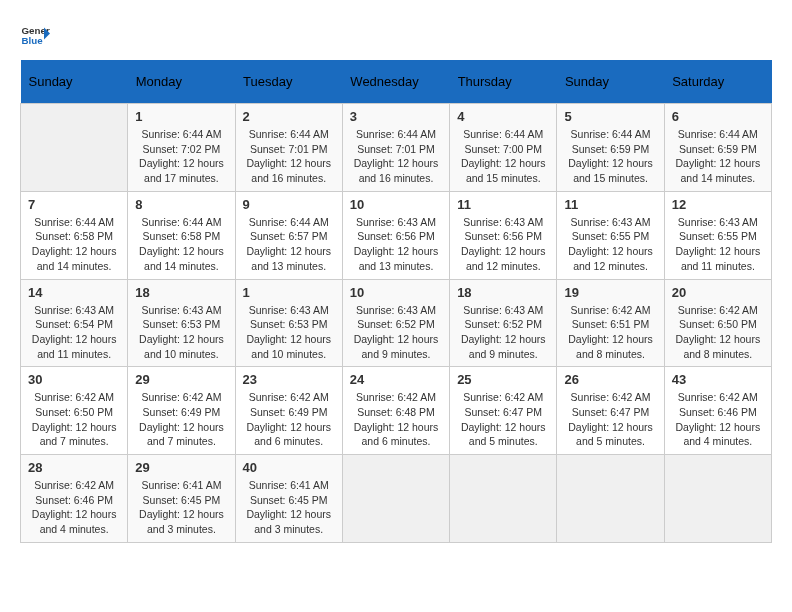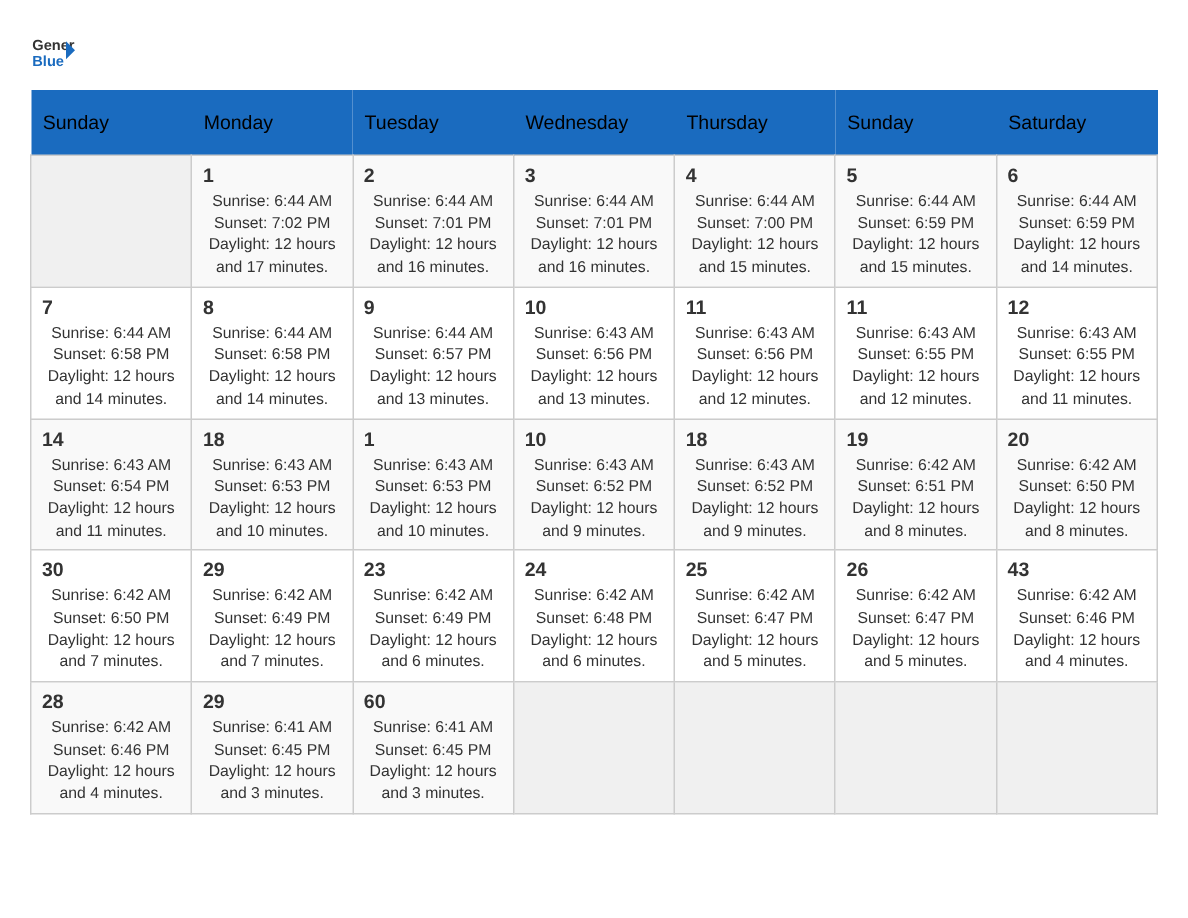--- a/index.html
+++ b/index.html
@@ -230,21 +230,21 @@
       <tr>
         <td>
           <span class="day-num">28</span>
           <div class="day-info">Sunrise: 6:42 AM<br>Sunset: 6:46 PM<br>Daylight: 12 hours<br>and 4 minutes.</div>
         </td>
         <td>
           <span class="day-num">29</span>
           <div class="day-info">Sunrise: 6:41 AM<br>Sunset: 6:45 PM<br>Daylight: 12 hours<br>and 3 minutes.</div>
         </td>
         <td>
-          <span class="day-num">60</span>
+          <span class="day-num">40</span>
           <div class="day-info">Sunrise: 6:41 AM<br>Sunset: 6:45 PM<br>Daylight: 12 hours<br>and 3 minutes.</div>
         </td>
         <td class="empty-cell"></td>
         <td class="empty-cell"></td>
         <td class="empty-cell"></td>
         <td class="empty-cell"></td>
       </tr>
     </tbody>
 </table>
 

